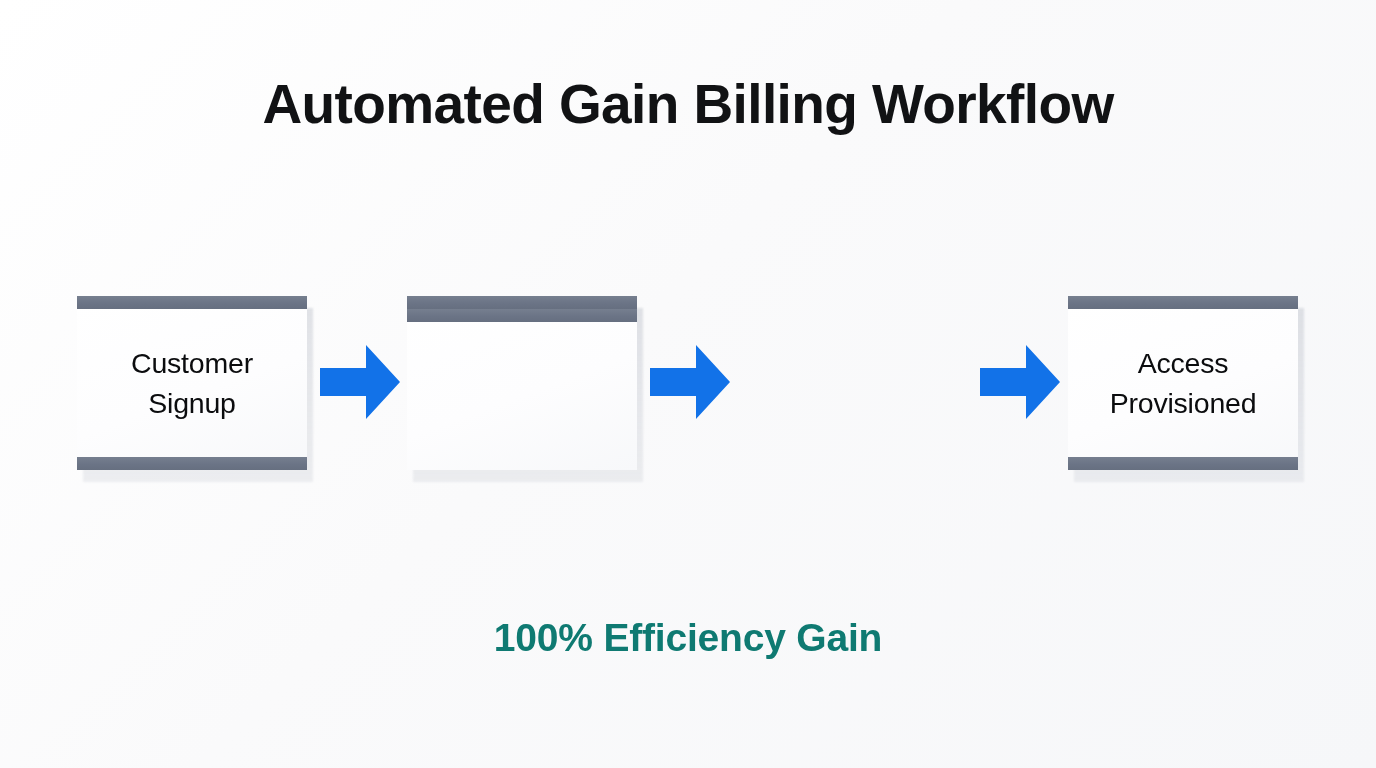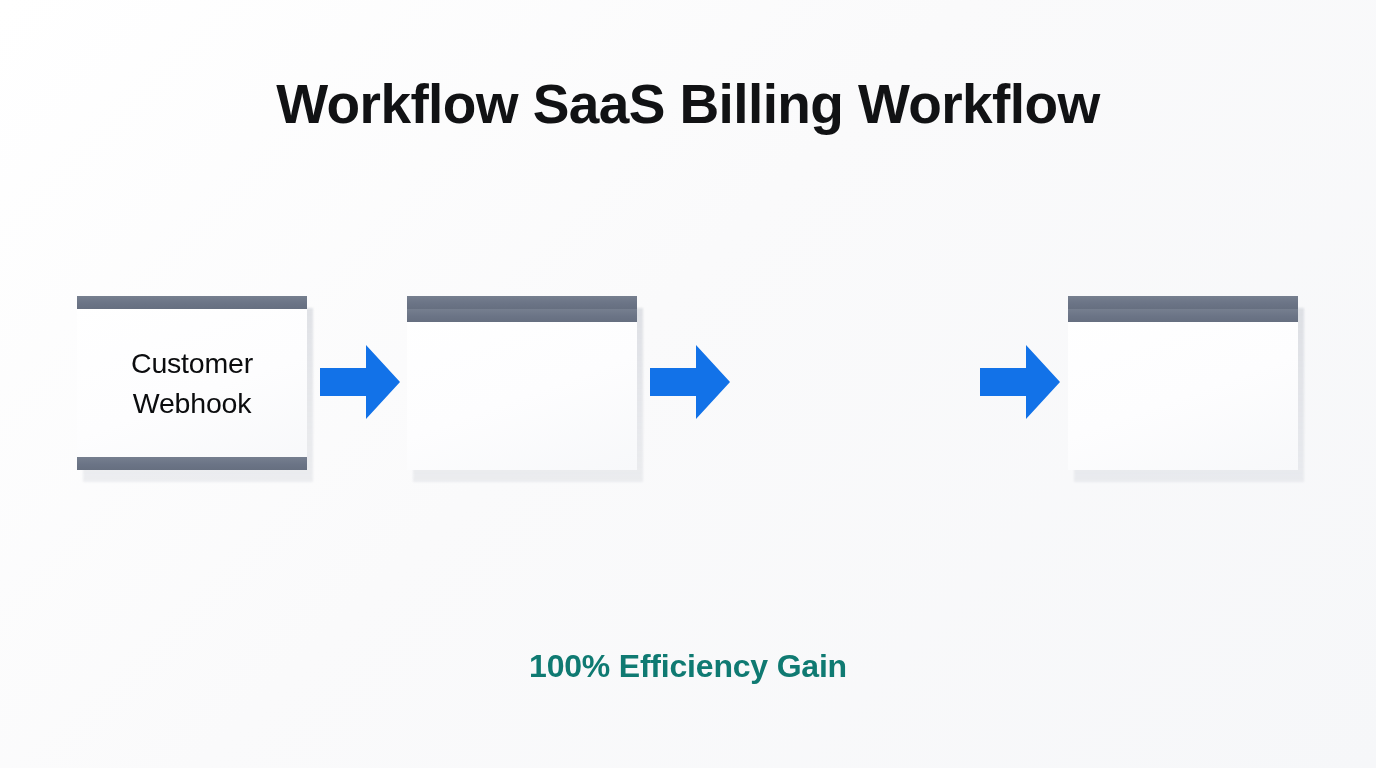--- a/index.html
+++ b/index.html
@@ -118,46 +118,46 @@
   .arrow-1 { left: 243px; }
   .arrow-2 { left: 573px; }
   .arrow-3 { left: 903px; }
 
   .arrow svg { display: block; width: 80px; height: 74px; }
 
   
   .caption {
     position: absolute;
     left: 0;
-    top: 648px;
+    top: 616px;
     width: 1376px;
     text-align: center;
-    font-size: 32px;
+    font-size: 39px;
     font-weight: bold;
     color: #0f7a72;
     letter-spacing: -0.2px;
     white-space: nowrap;
   }
 </style>
 </head>
 <body>
 
 <div id="canvas">
 
-  <div class="title">Workflow SaaS Billing Workflow</div>
+  <div class="title">Automated Gain Billing Workflow</div>
 
   <div class="flow-row">
 
     <div class="node node-1">
       <div class="node-shadow"></div>
       <div class="card">
         <div class="bar bar-top"></div>
         <div class="card-body">
           <div class="node-label">Customer
-Webhook</div>
+Signup</div>
         </div>
         <div class="bar bar-bottom"></div>
       </div>
     </div>
 
     <div class="arrow arrow-1">
       <svg viewBox="0 0 80 74" xmlns="http://www.w3.org/2000/svg">
         <polygon points="0,23 46,23 46,0 80,37 46,74 46,51 0,51" fill="#1272e8"></polygon>
       </svg>
     </div>
@@ -180,20 +180,24 @@
     <div class="arrow arrow-3">
       <svg viewBox="0 0 80 74" xmlns="http://www.w3.org/2000/svg">
         <polygon points="0,23 46,23 46,0 80,37 46,74 46,51 0,51" fill="#1272e8"></polygon>
       </svg>
     </div>
 
     <div class="node node-4">
       <div class="node-shadow"></div>
       <div class="card">
         <div class="bar bar-top"></div>
+        <div class="card-body">
+          <div class="node-label">Access
+Provisioned</div>
+        </div>
         <div class="bar bar-bottom"></div>
       </div>
     </div>
 
   </div>
 
   <div class="caption">100% Efficiency Gain</div>
 
 </div>
 

